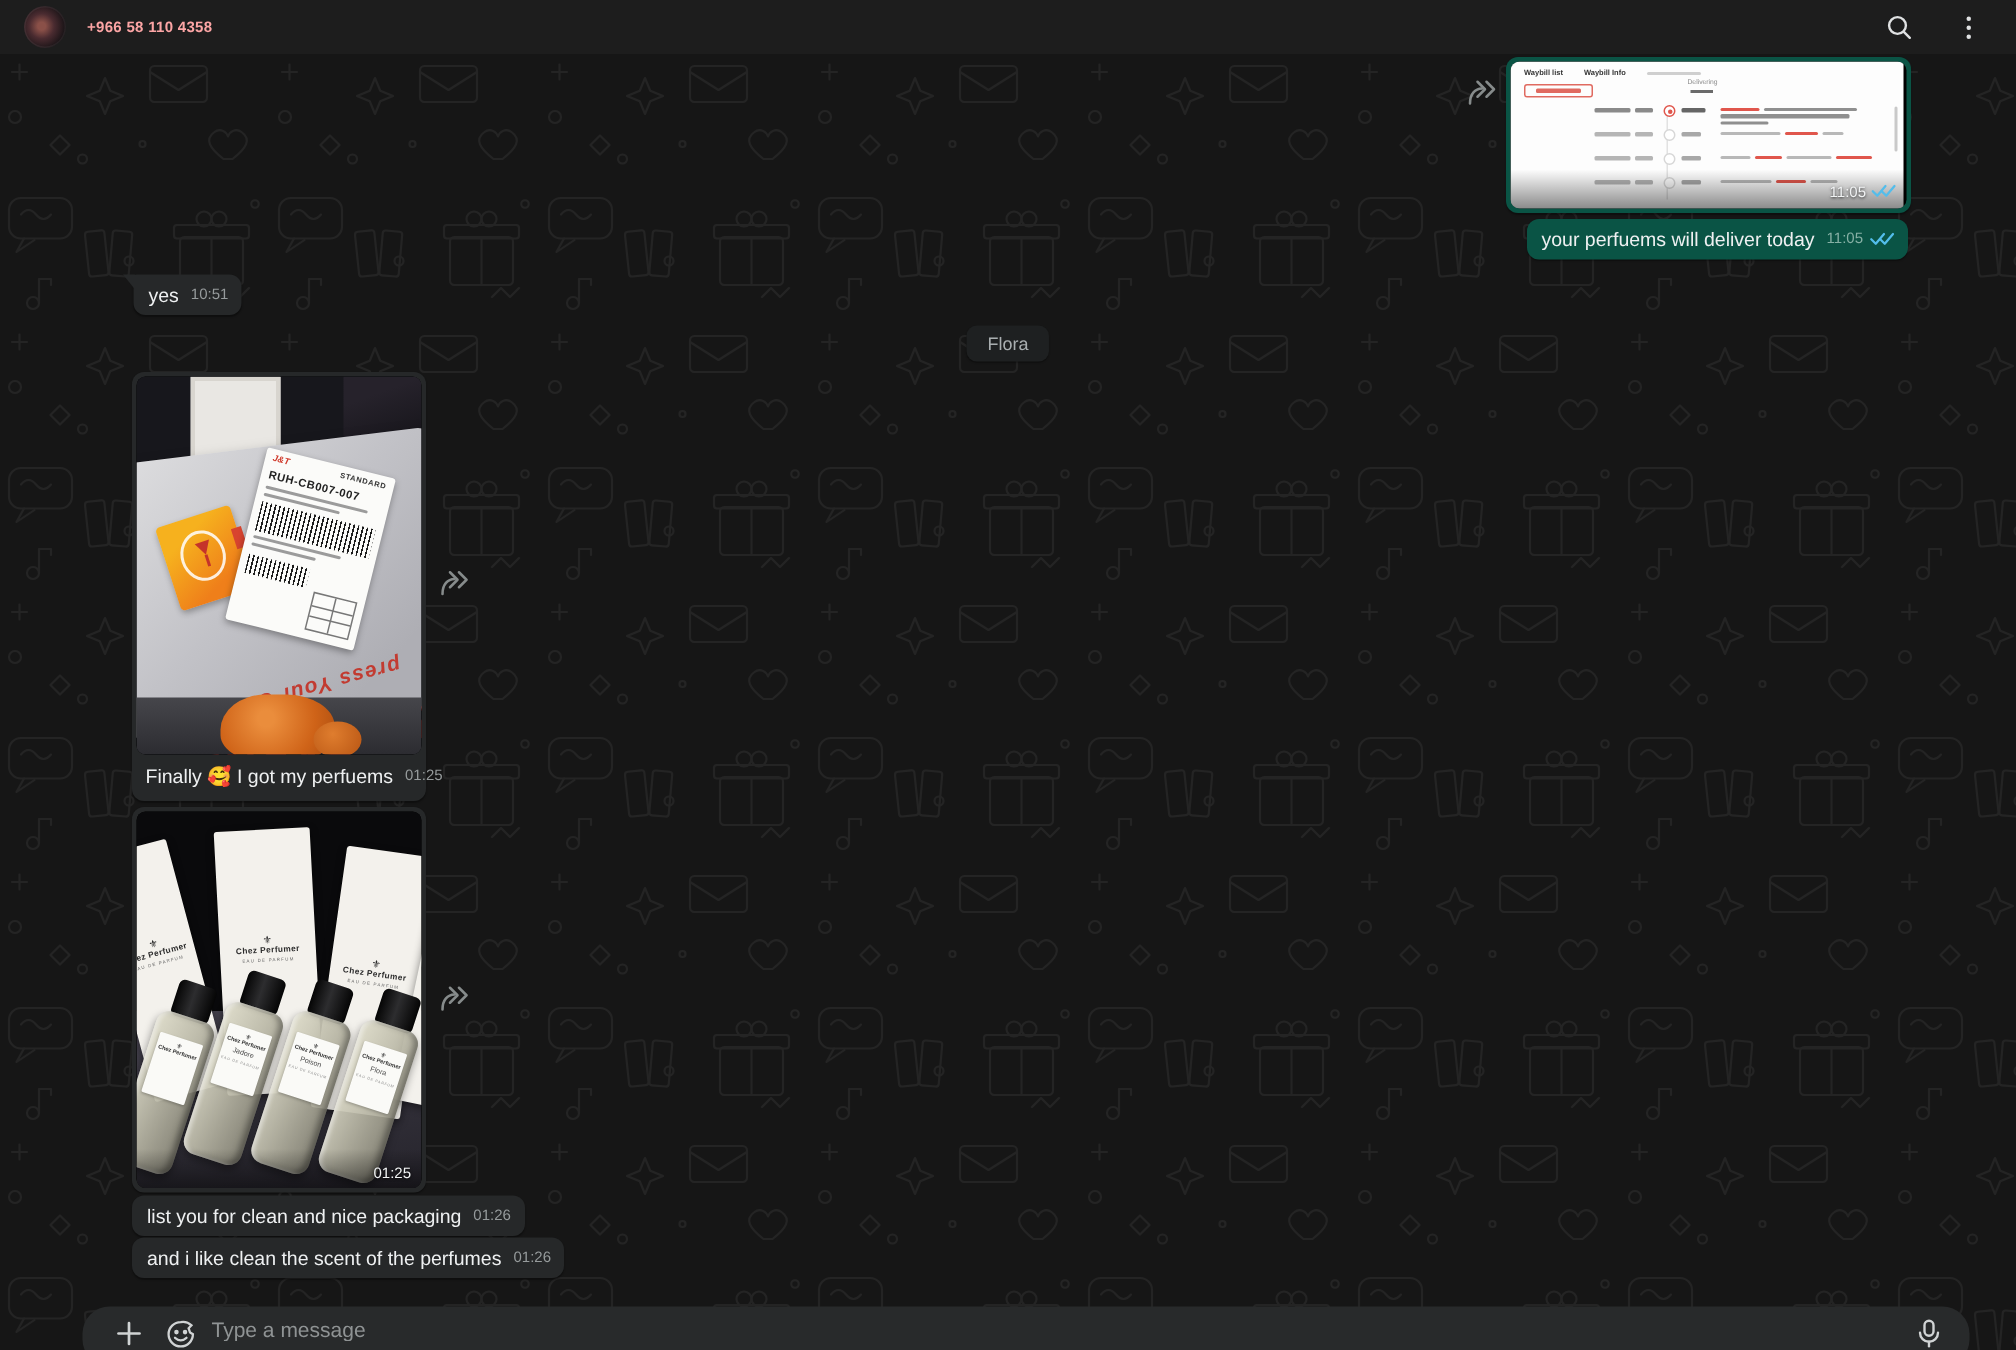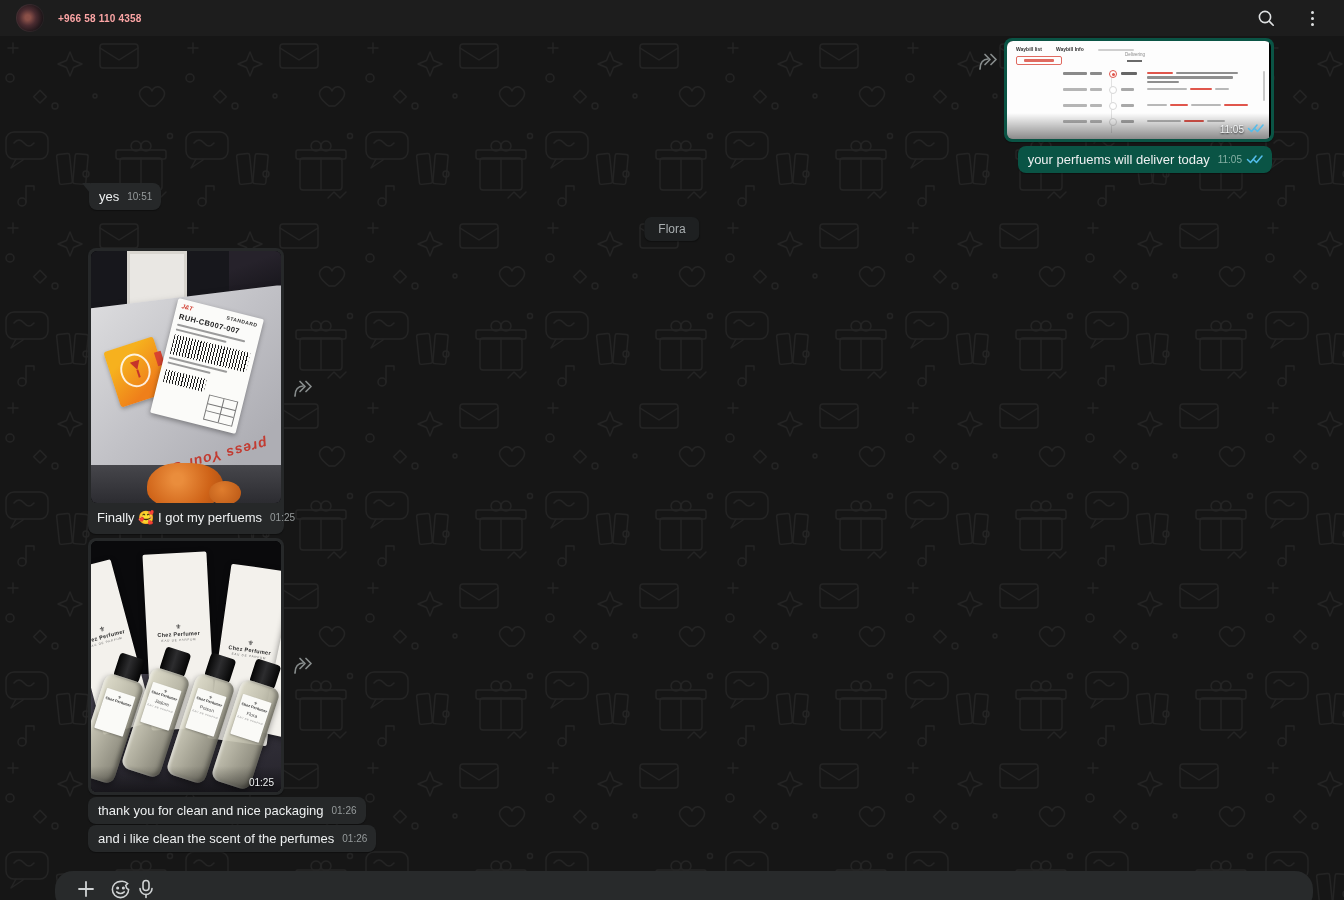--- a/index.html
+++ b/index.html
@@ -467,21 +467,21 @@
         </div>
       </div>
 
       <svg class="fwd" style="left:292px; top:620px;" viewBox="0 0 24 20" fill="none" stroke="#9aa0a0" stroke-width="1.7" stroke-linecap="round" stroke-linejoin="round">
         <path d="M3 17 C3 10.5 6.5 7.2 11 7"></path>
           <path d="M8 2.5 L13 7.5 L8 12.5"></path>
           <path d="M14 2.5 L19 7.5 L14 12.5"></path>
       </svg>
 
       <div class="bubble in text-bubble" style="left:88px; top:761px;">
-        <span>thank you  for clean and nice packaging</span>
+        <span>list you  for clean and nice packaging</span>
         <span class="time">01:26</span>
       </div>
 
       <div class="bubble in text-bubble" style="left:88px; top:789px;">
         <span>and i like clean the scent of the perfumes</span>
         <span class="time">01:26</span>
       </div>
 
     </div>
   </div>
@@ -494,20 +494,21 @@
       </svg>
     </div>
     <div class="cicon" style="margin-left:8px;">
       <svg width="21" height="21" viewBox="0 0 22 22" fill="none" stroke="#d0d3d4" stroke-width="1.6" stroke-linecap="round">
         <path d="M11 2.5 a8.5 8.5 0 1 0 8.5 8.5 l-2 -1.2 -1 -3 2 -2 A8.5 8.5 0 0 0 11 2.5 z"></path>
         <circle cx="8" cy="9.5" r="0.8" fill="#d0d3d4"></circle>
           <circle cx="14" cy="9.5" r="0.8" fill="#d0d3d4"></circle>
         <path d="M7 13.5 q4 3.5 8 0"></path>
       </svg>
     </div>
+    <input type="text" placeholder="Type a message" style="">
     <div class="cicon">
       <svg width="18" height="20" viewBox="0 0 18 20" fill="none" stroke="#d0d3d4" stroke-width="1.6" stroke-linecap="round">
         <rect x="6" y="1.5" width="6" height="10" rx="3"></rect>
         <path d="M3 9.5 a6 6 0 0 0 12 0"></path>
         <line x1="9" y1="15.5" x2="9" y2="18.5"></line>
       </svg>
     </div>
   </div>
 
 </div>

